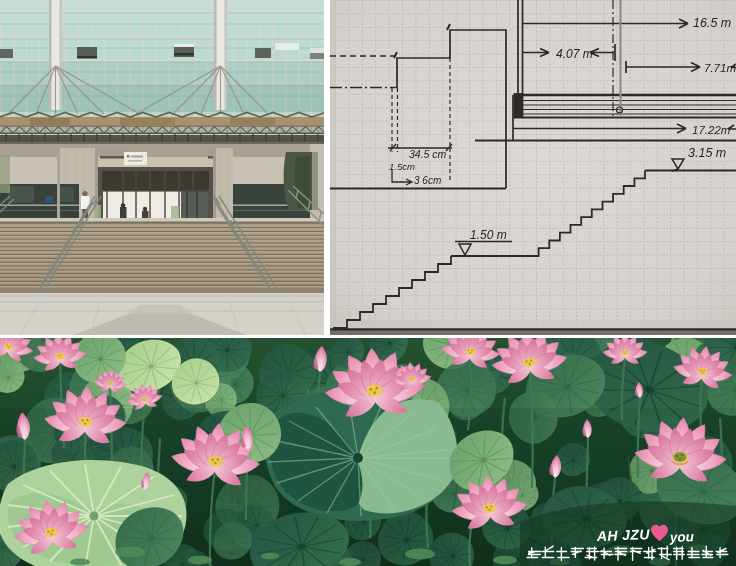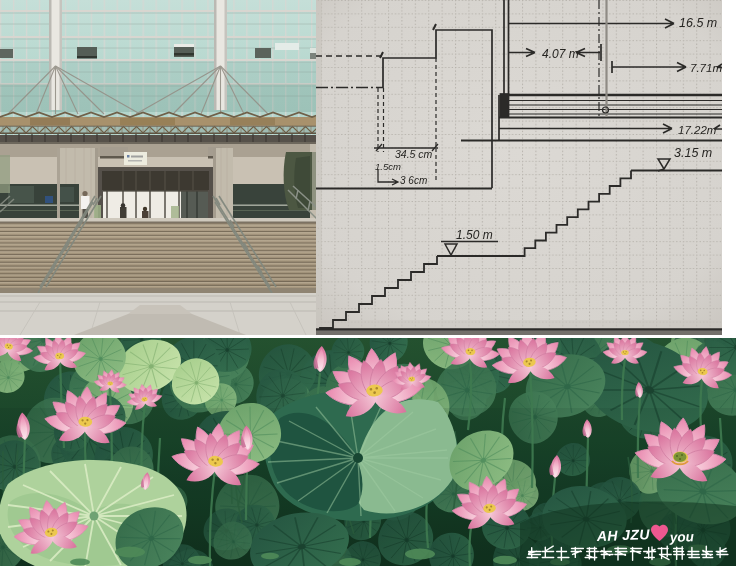--- a/index.html
+++ b/index.html
@@ -341,21 +341,21 @@
         <line x1="100" y1="302" x2="90" y2="335"></line>
 <line x1="230" y1="302" x2="240" y2="335"></line>
         <line x1="290" y1="302" x2="306" y2="335"></line>
 </g>
 
 <path d="M128,314 L192,314 L246,335 L74,335 Z" fill="#c0bbb2"></path>
 <path d="M140,305 L180,305 L192,314 L128,314 Z" fill="#c8c3ba"></path>
 </svg>
 </div>
 
-<div class="panel" style="left:316px;top:0;width:358px;height:335px;">
+<div class="panel" style="left:330px;top:0;width:358px;height:335px;">
 <svg width="406" height="335" viewBox="330 0 406 335">
 <defs>
 <radialGradient id="paper" cx="0.5" cy="0.45" r="0.75">
 <stop offset="0" stop-color="#dcd9d4"></stop>
 <stop offset="0.75" stop-color="#d6d3ce"></stop>
 <stop offset="1" stop-color="#c9c5bf"></stop>
 </radialGradient>
 <pattern id="grid" width="13.4" height="13.4" patternUnits="userSpaceOnUse">
 <rect width="13.4" height="13.4" fill="none"></rect>
 <line x1="0" y1="0.5" x2="13.4" y2="0.5" stroke="#b6b2ab" stroke-width="1.1" stroke-dasharray="1.3,2.1"></line>

